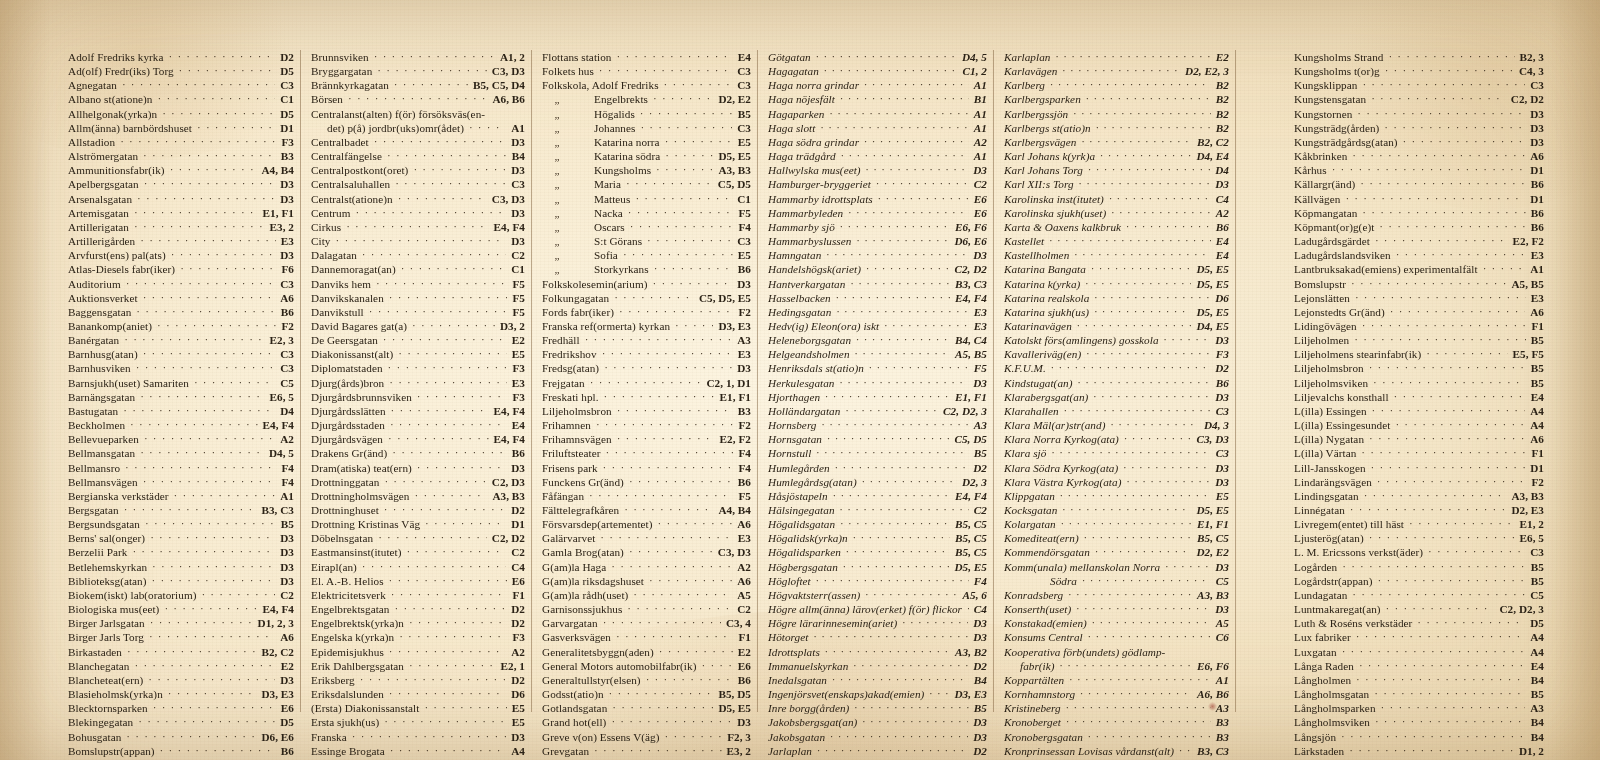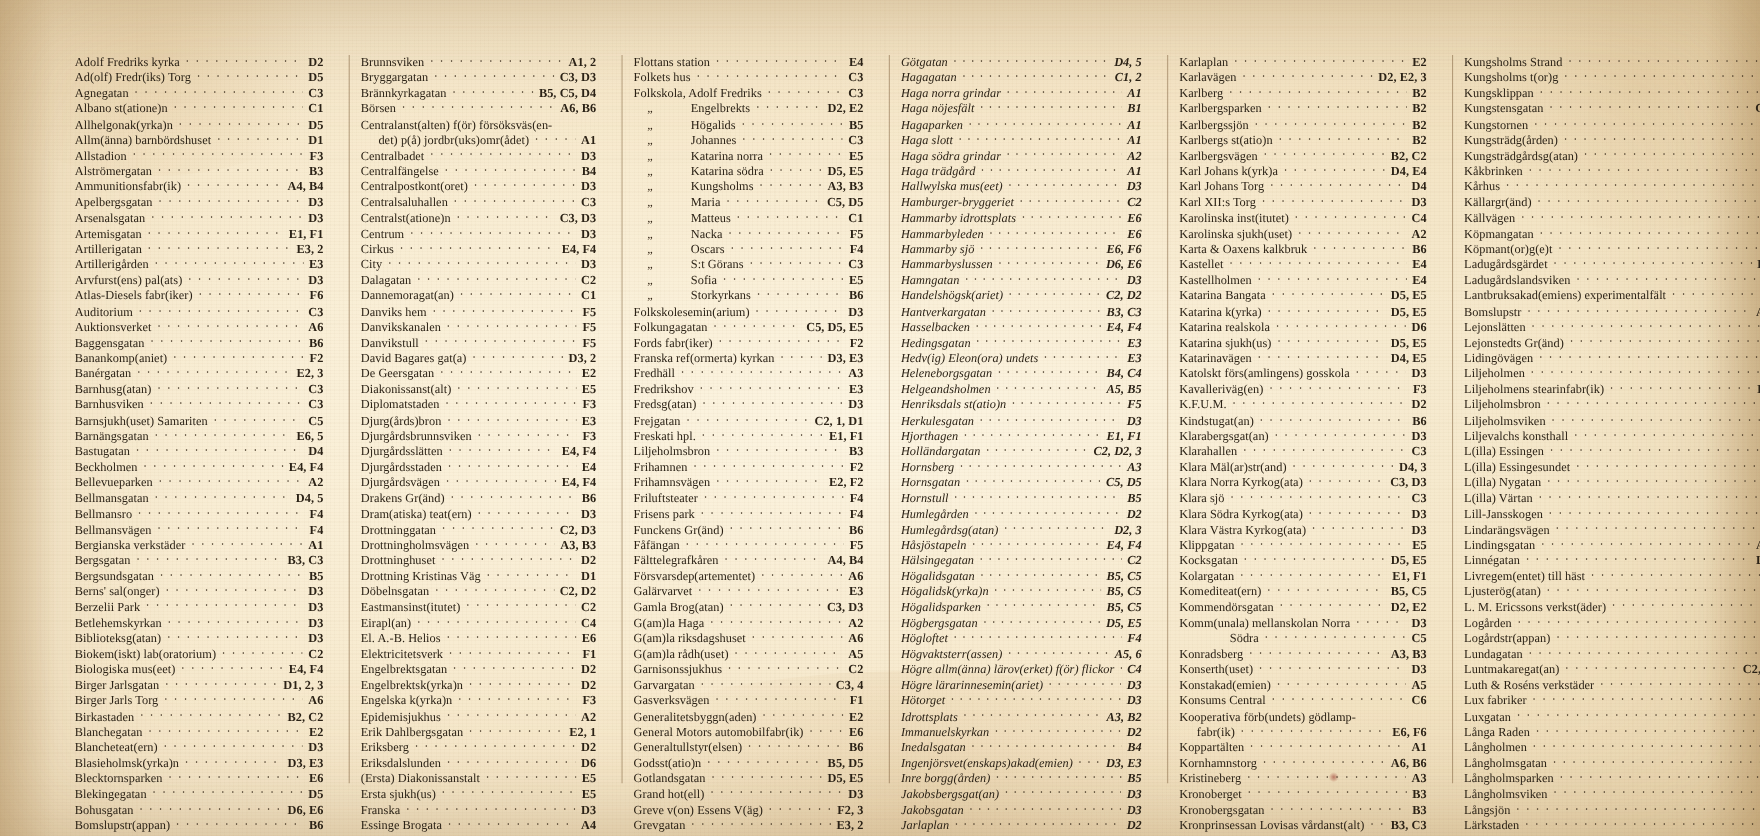--- a/index.html
+++ b/index.html
@@ -26,21 +26,20 @@
     content:"";position:absolute;inset:0;pointer-events:none;
     box-shadow:inset 0 0 70px rgba(150,115,65,0.30), inset 0 0 160px rgba(165,130,80,0.16);
   }
   .stain{position:absolute;border-radius:50%;pointer-events:none;}
 
   #cols{
     position:absolute;left:58px;top:50px;
     width:1492px;height:662px;
     display:flex;
     z-index:3;
-    gap:17px;
   }
   .col{
     position:relative;
     box-sizing:border-box;
   }
   .col + .col{ border-left:1px solid rgba(120,88,52,0.48); }
   .col-inner{ padding:0 6px 0 10px; }
 
   .entry{
     display:flex;
@@ -74,22 +73,22 @@
     color:#3a2c1c;
   }
   .entry.sub .nm{ padding-left:22px; }
   .entry.sub2 .nm{ padding-left:46px; }
 
   
   .c0{width:242px;}
   .c1{width:231px;}
   .c2{width:226px;}
   .c3{width:236px;font-style:italic;}
-  .c4{width:242px;}
-  .c5{width:315px;}
+  .c4{width:242px;font-style:italic;}
+  .c5{width:315px;padding-left:48px;}
 </style>
 </head>
 <body>
 
 <div id="page">
 
   <div class="stain" style="left:-40px;top:-60px;width:360px;height:220px;background:radial-gradient(circle,rgba(205,168,112,0.22),rgba(205,168,112,0) 70%);"></div>
   <div class="stain" style="right:-60px;top:-50px;width:340px;height:260px;background:radial-gradient(circle,rgba(198,160,105,0.20),rgba(198,160,105,0) 70%);"></div>
   <div class="stain" style="left:480px;bottom:-90px;width:700px;height:240px;background:radial-gradient(circle,rgba(200,162,108,0.18),rgba(200,162,108,0) 70%);"></div>
   <div class="stain" style="left:1208px;top:702px;width:9px;height:9px;background:radial-gradient(circle,rgba(150,40,30,0.55),rgba(150,40,30,0) 72%);"></div>
@@ -977,21 +976,21 @@
             <span class="nm">Hasselbacken</span>
             <span class="lead">· · · · · · · · · · · · · · · · · · · · · · · · · · · · · · · · · · · · · · · · · · · · · · · · · · · · · · · · · · · </span>
             <span class="ref">E4, F4</span>
           </div>
           <div class="entry">
             <span class="nm">Hedingsgatan</span>
             <span class="lead">· · · · · · · · · · · · · · · · · · · · · · · · · · · · · · · · · · · · · · · · · · · · · · · · · · · · · · · · · · · </span>
             <span class="ref">E3</span>
           </div>
           <div class="entry">
-            <span class="nm">Hedv(ig)  Eleon(ora)  undets</span>
+            <span class="nm">Hedv(ig)  Eleon(ora)  iskt</span>
             <span class="lead">· · · · · · · · · · · · · · · · · · · · · · · · · · · · · · · · · · · · · · · · · · · · · · · · · · · · · · · · · · · </span>
             <span class="ref">E3</span>
           </div>
           <div class="entry">
             <span class="nm">Heleneborgsgatan</span>
             <span class="lead">· · · · · · · · · · · · · · · · · · · · · · · · · · · · · · · · · · · · · · · · · · · · · · · · · · · · · · · · · · · </span>
             <span class="ref">B4, C4</span>
           </div>
           <div class="entry">
             <span class="nm">Helgeandsholmen</span>

